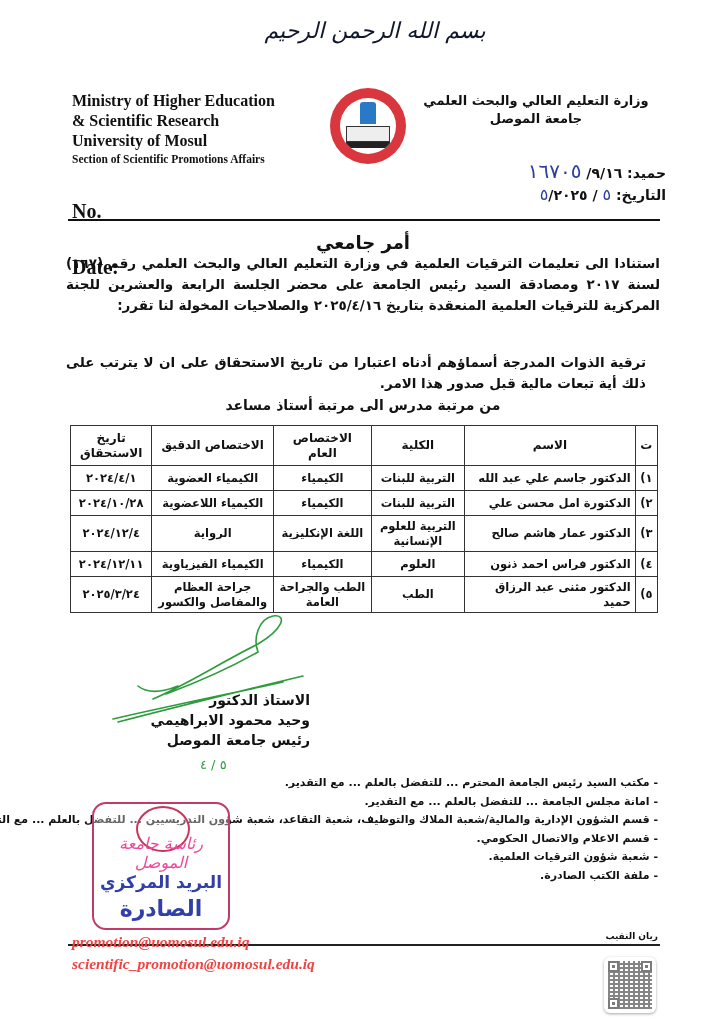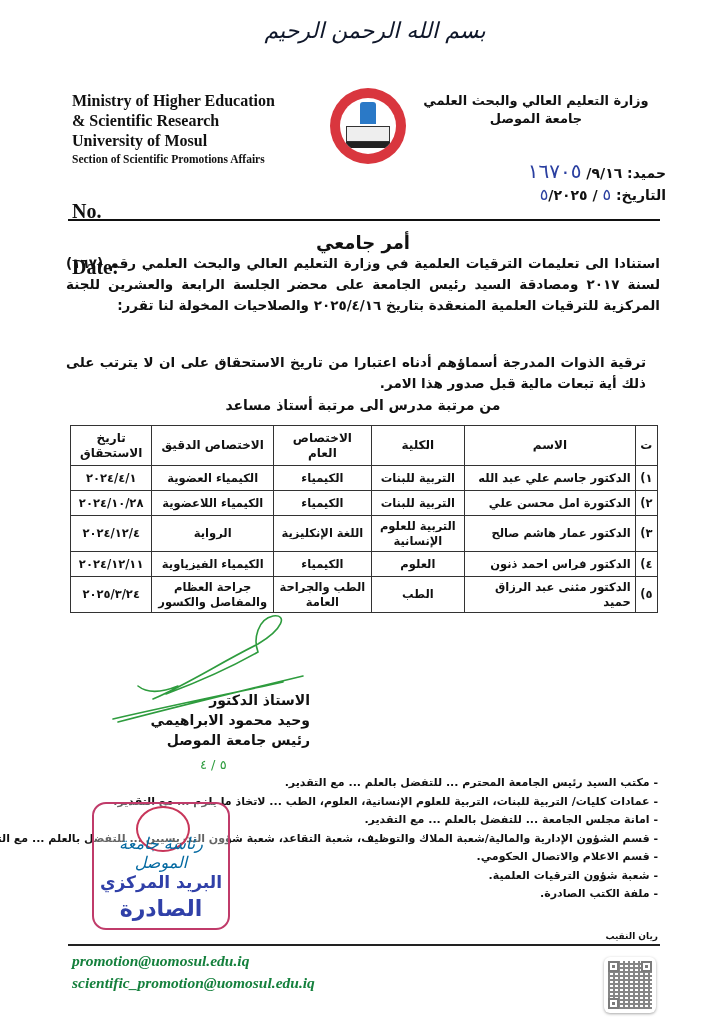--- a/index.html
+++ b/index.html
@@ -54,26 +54,26 @@
   .sig-date { position: absolute; left: 200px; top: 757px; color: #2e9c3e; font-size: 13px; direction: rtl; }
 
   .copies { position: absolute; right: 68px; top: 774px; width: 600px; direction: rtl; font-weight: bold; font-size: 11px; line-height: 18.5px; text-align: right; }
   .copies .head { font-size: 12px; margin-bottom: 2px; }
   .copies .item { white-space: nowrap; }
   .writer { position: absolute; right: 68px; top: 931px; font-size: 9px; direction: rtl; font-weight: bold; }
 
   .stamp { position: absolute; left: 92px; top: 802px; width: 138px; height: 128px; border: 2px solid #c03b6a; border-radius: 14px;
     background: rgba(255,255,255,0.35); }
   .stamp-circle { position: absolute; left: 42px; top: 2px; width: 54px; height: 46px; border-radius: 50%; border: 2px solid #c8365a; }
-  .stamp-l1 { position: absolute; left: 0; width: 100%; top: 30px; text-align: center; color: #0369a1; font-size: 16px; direction: rtl; font-style: italic; }
+  .stamp-l1 { position: absolute; left: 0; width: 100%; top: 30px; text-align: center; color: #ec4899; font-size: 16px; direction: rtl; font-style: italic; }
   .stamp-l2 { position: absolute; left: 0; width: 100%; top: 68px; text-align: center; color: #3040a8; font-size: 17px; font-weight: bold; direction: rtl; }
   .stamp-l3 { position: absolute; left: 0; width: 100%; top: 92px; text-align: center; color: #3040a8; font-size: 22px; font-weight: bold; direction: rtl; }
 
   .footer-rule { position: absolute; left: 68px; top: 944px; width: 592px; height: 2px; background: #222; }
-  .emails { position: absolute; left: 72px; top: 950px; font-family: "Liberation Serif", serif; font-style: italic; font-weight: bold; color: #15803d; font-size: 15.5px; line-height: 22px; }
+  .emails { position: absolute; left: 72px; top: 931px; font-family: "Liberation Serif", serif; font-style: italic; font-weight: bold; color: #ef4444; font-size: 15.5px; line-height: 22px; }
   .qr { position: absolute; left: 604px; top: 957px; width: 52px; height: 56px; border-radius: 6px; background: #fff; box-shadow: 0 1px 3px rgba(0,0,0,0.35); padding: 4px; }
   .qr-grid { width: 44px; height: 48px; background:
       repeating-linear-gradient(90deg, #222 0 2px, transparent 2px 5px),
       repeating-linear-gradient(0deg, #222 0 2px, transparent 2px 4px);
     opacity: 0.55; position: relative; }
   .qr-finder { position: absolute; width: 11px; height: 11px; border: 2px solid #111; background: #fff; }
   .qr-finder::after { content: ""; position: absolute; left: 2px; top: 2px; width: 3px; height: 3px; background: #111; }
 </style>
 </head>
 <body>
@@ -184,21 +184,20 @@
 
 <div class="signature">
   <div>الاستاذ الدكتور</div>
   <div>وحيد محمود الابراهيمي</div>
   <div>رئيس جامعة الموصل</div>
 </div>
 <div class="sig-date">٥ / ٤</div>
 
 <div class="copies">
   <div class="item">- مكتب السيد رئيس الجامعة المحترم ... للتفضل بالعلم ... مع التقدير.</div>
-  <div class="item">- عمادات كليات/ التربية للبنات، التربية للعلوم الإنسانية، العلوم، الطب ... لاتخاذ ما يلزم ... مع التقدير.</div>
   <div class="item">- امانة مجلس الجامعة ... للتفضل بالعلم ... مع التقدير.</div>
   <div class="item">- قسم الشؤون الإدارية والمالية/شعبة الملاك والتوظيف، شعبة التقاعد، شعبة شؤون التدريسيين ... للتفضل بالعلم ... مع التقدير.</div>
   <div class="item">- قسم الاعلام والاتصال الحكومي.</div>
   <div class="item">- شعبة شؤون الترقيات العلمية.</div>
   <div class="item">- ملفة الكتب الصادرة.</div>
 </div>
 <div class="writer">ريان النقيب</div>
 
 <div class="stamp">
   <div class="stamp-circle"></div>

